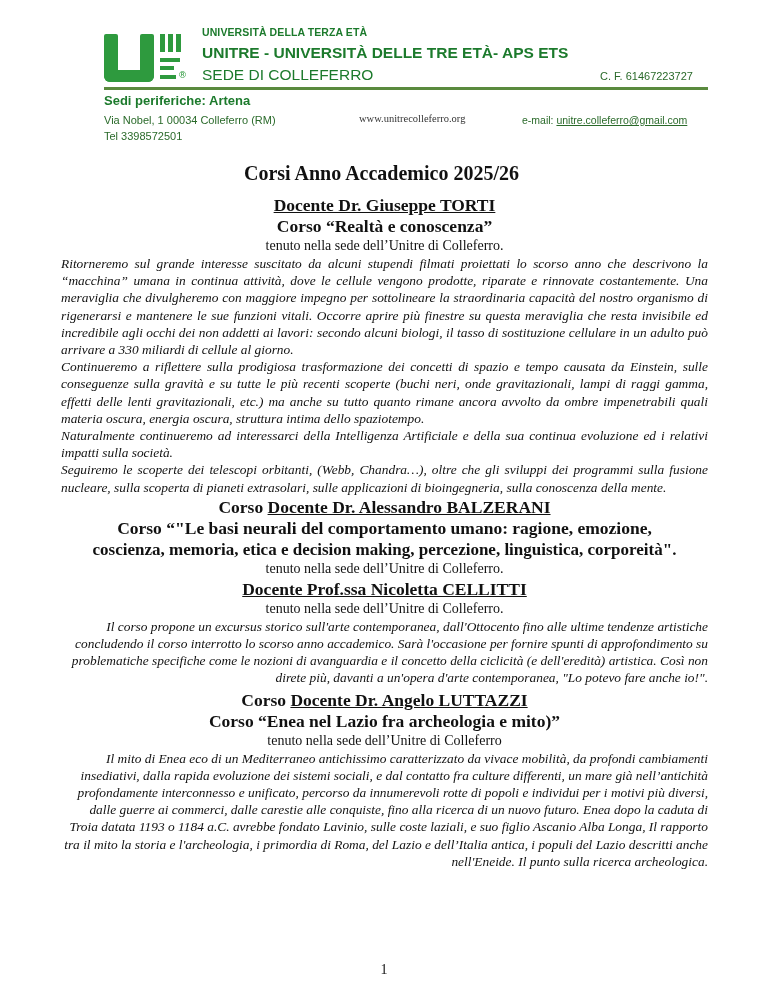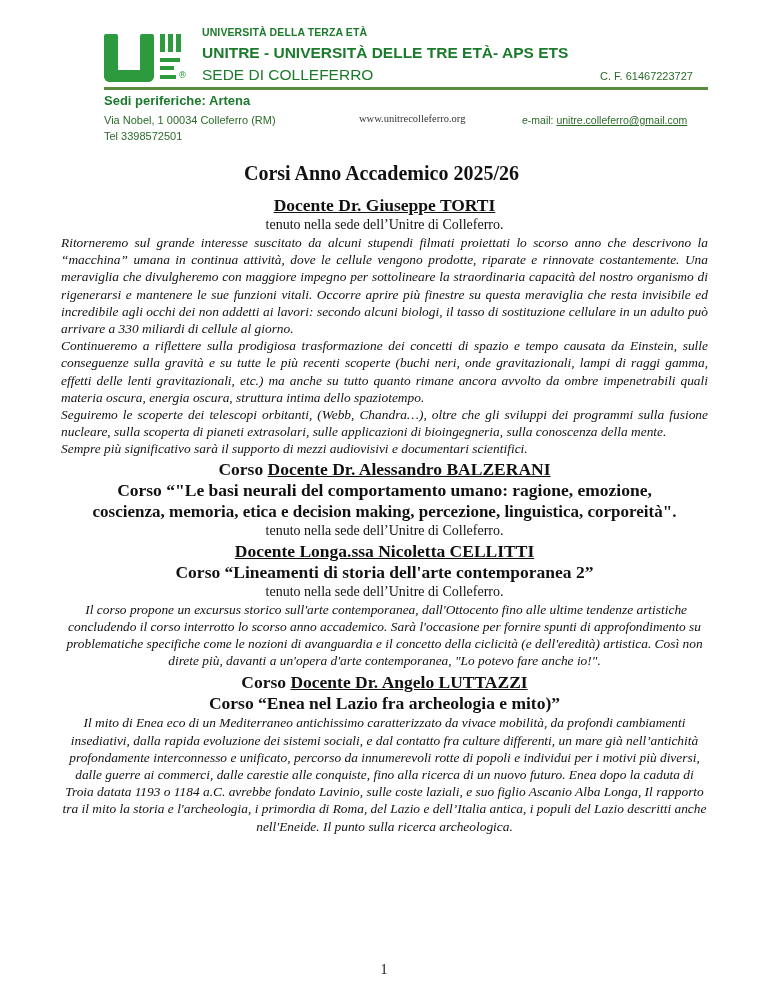--- a/index.html
+++ b/index.html
@@ -29,21 +29,21 @@
 
   
   .main-title { position: absolute; left: 0; width: 763px; top: 162px; text-align: center; font-weight: bold; font-size: 20px; }
   .content { position: absolute; left: 61px; top: 194px; width: 647px; }
   .center { text-align: center; }
   .h-docente { font-weight: bold; font-size: 17.5px; line-height: 22px; }
   .h-docente u { text-decoration: underline; text-align: center; }
   .h-corso { font-weight: bold; font-size: 17.5px; line-height: 21px; }
   .tenuto { font-size: 14px; line-height: 18px; }
   .para { font-style: italic; font-size: 13.4px; line-height: 17.2px; text-align: justify; margin: 0; }
-  .para.left { text-align: center; }
+  .para.left { text-align: right; }
   .pagenum { position: absolute; left: 0; width: 768px; top: 962px; text-align: center; font-size: 14px; }
 </style>
 </head>
 <body>
 
 <div class="logo">
   <div class="u-left"></div>
   <div class="u-right"></div>
   <div class="u-bottom"></div>
   <div class="bar-v" style="left:56px"></div>
@@ -70,47 +70,48 @@
 </div>
 
 <div class="main-title">Corsi Anno Accademico 2025/26</div>
 
 <div class="content">
 
   <section>
     <div class="center h-docente">
       <span></span><u>Docente Dr. Giuseppe TORTI</u>
     </div>
+    <div class="center h-corso">Corso “Realtà e conoscenza”</div>
     <div class="center tenuto">tenuto nella sede dell’Unitre di Colleferro.</div>
     <p class="para">Ritorneremo sul grande interesse suscitato da alcuni stupendi filmati proiettati lo scorso anno che descrivono la “macchina” umana in continua attività, dove le cellule vengono prodotte, riparate e rinnovate costantemente. Una meraviglia che divulgheremo con maggiore impegno per sottolineare la straordinaria capacità del nostro organismo di rigenerarsi e mantenere le sue funzioni vitali. Occorre aprire più finestre su questa meraviglia che resta invisibile ed incredibile agli occhi dei non addetti ai lavori: secondo alcuni biologi, il tasso di sostituzione cellulare in un adulto può arrivare a 330 miliardi di cellule al giorno.</p>
     <p class="para">Continueremo a riflettere sulla prodigiosa trasformazione dei concetti di spazio e tempo causata da Einstein, sulle conseguenze sulla gravità e su tutte le più recenti scoperte (buchi neri, onde gravitazionali, lampi di raggi gamma, effetti delle lenti gravitazionali, etc.) ma anche su tutto quanto rimane ancora avvolto da ombre impenetrabili quali materia oscura, energia oscura, struttura intima dello spaziotempo.</p>
+    <p class="para">Naturalmente continueremo ad interessarci della Intelligenza Artificiale e della sua continua evoluzione ed i relativi impatti sulla società.</p>
     <p class="para">Seguiremo le scoperte dei telescopi orbitanti, (Webb, Chandra…), oltre che gli sviluppi dei programmi sulla fusione nucleare, sulla scoperta di pianeti extrasolari, sulle applicazioni di bioingegneria, sulla conoscenza della mente.</p>
-    <p class="para">Sempre più significativo sarà il supporto di mezzi audiovisivi e documentari scientifici.</p>
   </section>
 
   <section>
     <div class="center h-docente">
       <span>Corso </span><u>Docente Dr. Alessandro BALZERANI</u>
     </div>
     <div class="center h-corso">Corso “"Le basi neurali del comportamento umano: ragione, emozione,</div>
     <div class="center h-corso" style="font-size:17px;white-space:nowrap;margin-left:-20px;margin-right:-20px;">coscienza, memoria, etica e decision making, percezione, linguistica, corporeità".</div>
     <div class="center tenuto">tenuto nella sede dell’Unitre di Colleferro.</div>
   </section>
 
   <section>
     <div class="center h-docente">
-      <span></span><u>Docente Longa.ssa Nicoletta CELLITTI</u>
+      <span></span><u>Docente Prof.ssa Nicoletta CELLITTI</u>
     </div>
-    <div class="center h-corso">Corso “Lineamenti di storia dell'arte contemporanea 2”</div>
     <div class="center tenuto">tenuto nella sede dell’Unitre di Colleferro.</div>
     <p class="para left" style="white-space:pre-wrap;"> Il corso propone un excursus storico sull'arte contemporanea, dall'Ottocento fino alle ultime tendenze artistiche concludendo il corso interrotto lo scorso anno accademico. Sarà l'occasione per fornire spunti di approfondimento su problematiche specifiche come le nozioni di avanguardia e il concetto della ciclicità (e dell'eredità) artistica. Così non direte più, davanti a un'opera d'arte contemporanea, "Lo potevo fare anche io!".</p>
   </section>
 
   <section style="margin-top:2px;">
     <div class="center h-docente">
       <span>Corso </span><u>Docente Dr. Angelo LUTTAZZI</u>
     </div>
     <div class="center h-corso">Corso “Enea nel Lazio fra archeologia e mito)”</div>
+    <div class="center tenuto">tenuto nella sede dell’Unitre di Colleferro</div>
     <p class="para left">Il mito di Enea eco di un Mediterraneo antichissimo caratterizzato da vivace mobilità, da profondi cambiamenti insediativi, dalla rapida evoluzione dei sistemi sociali, e dal contatto fra culture differenti, un mare già nell’antichità profondamente interconnesso e unificato, percorso da innumerevoli rotte di popoli e individui per i motivi più diversi, dalle guerre ai commerci, dalle carestie alle conquiste, fino alla ricerca di un nuovo futuro. Enea dopo la caduta di Troia datata 1193 o 1184 a.C. avrebbe fondato Lavinio, sulle coste laziali, e suo figlio Ascanio Alba Longa, Il rapporto tra il mito la storia e l'archeologia, i primordia di Roma, del Lazio e dell’Italia antica, i populi del Lazio descritti anche nell'Eneide. Il punto sulla ricerca archeologica.</p>
   </section>
 </div>
 
 <div class="pagenum">1</div>
 
 </body></html>

